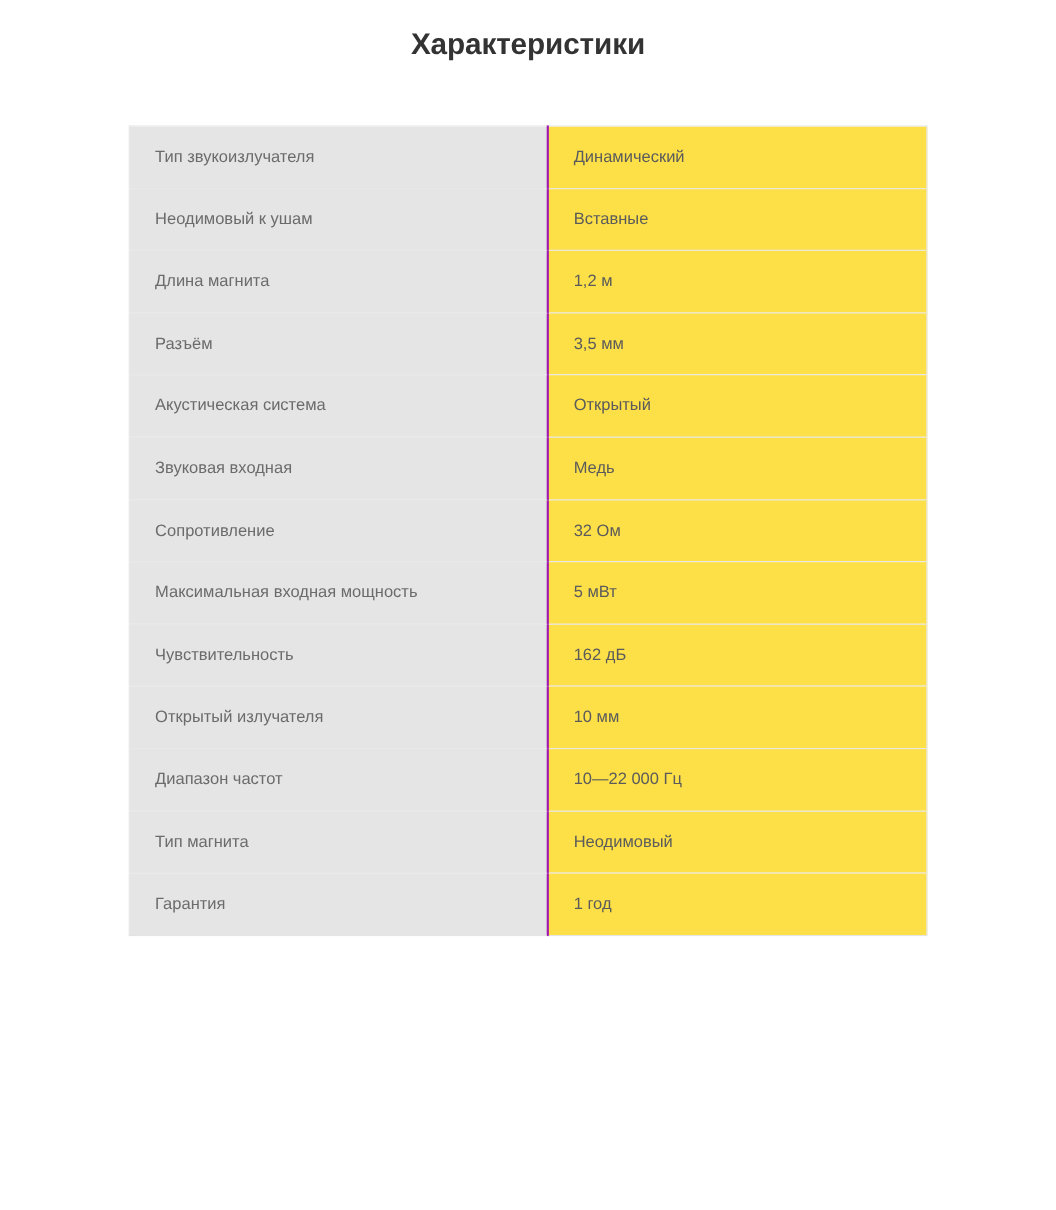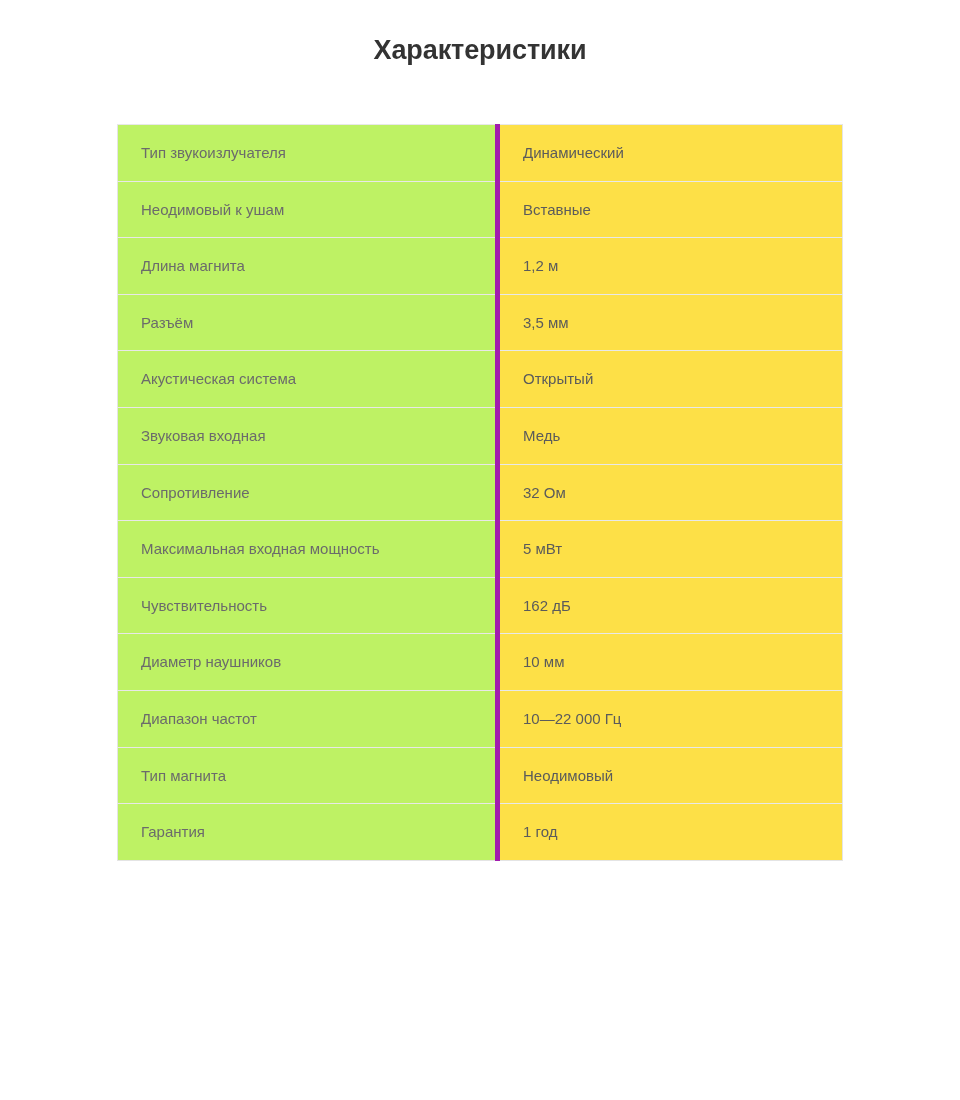--- a/index.html
+++ b/index.html
@@ -16,21 +16,21 @@
     overflow: hidden;
   }
   .page {
     position: relative;
     width: 960px;
     height: 1100px;
     box-sizing: border-box;
   }
   .page-title {
     margin: 0;
-    padding-top: 35px;
+    padding-top: 25px;
     text-align: center;
     font-size: 27px;
     font-weight: bold;
     color: #333333;
     letter-spacing: -0.1px;
   }
   .specs-table-wrap {
     margin: 0 auto;
     padding-top: 58px;
     width: 726px;
@@ -51,23 +51,23 @@
     font-size: 15px;
     line-height: 1.3;
     border-bottom: 1px solid #e8e8e8;
     box-sizing: border-box;
   }
   .specs-table tr:last-child td {
     border-bottom: none;
   }
   .spec-label {
     width: 380px;
-    background: #bef264;
+    background: #e5e5e5;
     color: #6b6b6b;
-    border-right: 5px solid #a21caf;
+    border-right: 2px solid #a21caf;
   }
   .spec-value {
     background: #fde047;
     color: #5b5b5b;
     padding-top: 6px;
   }
 </style>
 </head>
 <body>
 
@@ -108,21 +108,21 @@
           </tr>
           <tr>
             <td class="spec-label">Максимальная входная мощность</td>
             <td class="spec-value">5 мВт</td>
           </tr>
           <tr>
             <td class="spec-label">Чувствительность</td>
             <td class="spec-value">162 дБ</td>
           </tr>
           <tr>
-            <td class="spec-label">Диаметр наушников</td>
+            <td class="spec-label">Открытый излучателя</td>
             <td class="spec-value">10 мм</td>
           </tr>
           <tr>
             <td class="spec-label">Диапазон частот</td>
             <td class="spec-value">10—22 000 Гц</td>
           </tr>
           <tr>
             <td class="spec-label">Тип магнита</td>
             <td class="spec-value">Неодимовый</td>
           </tr>

